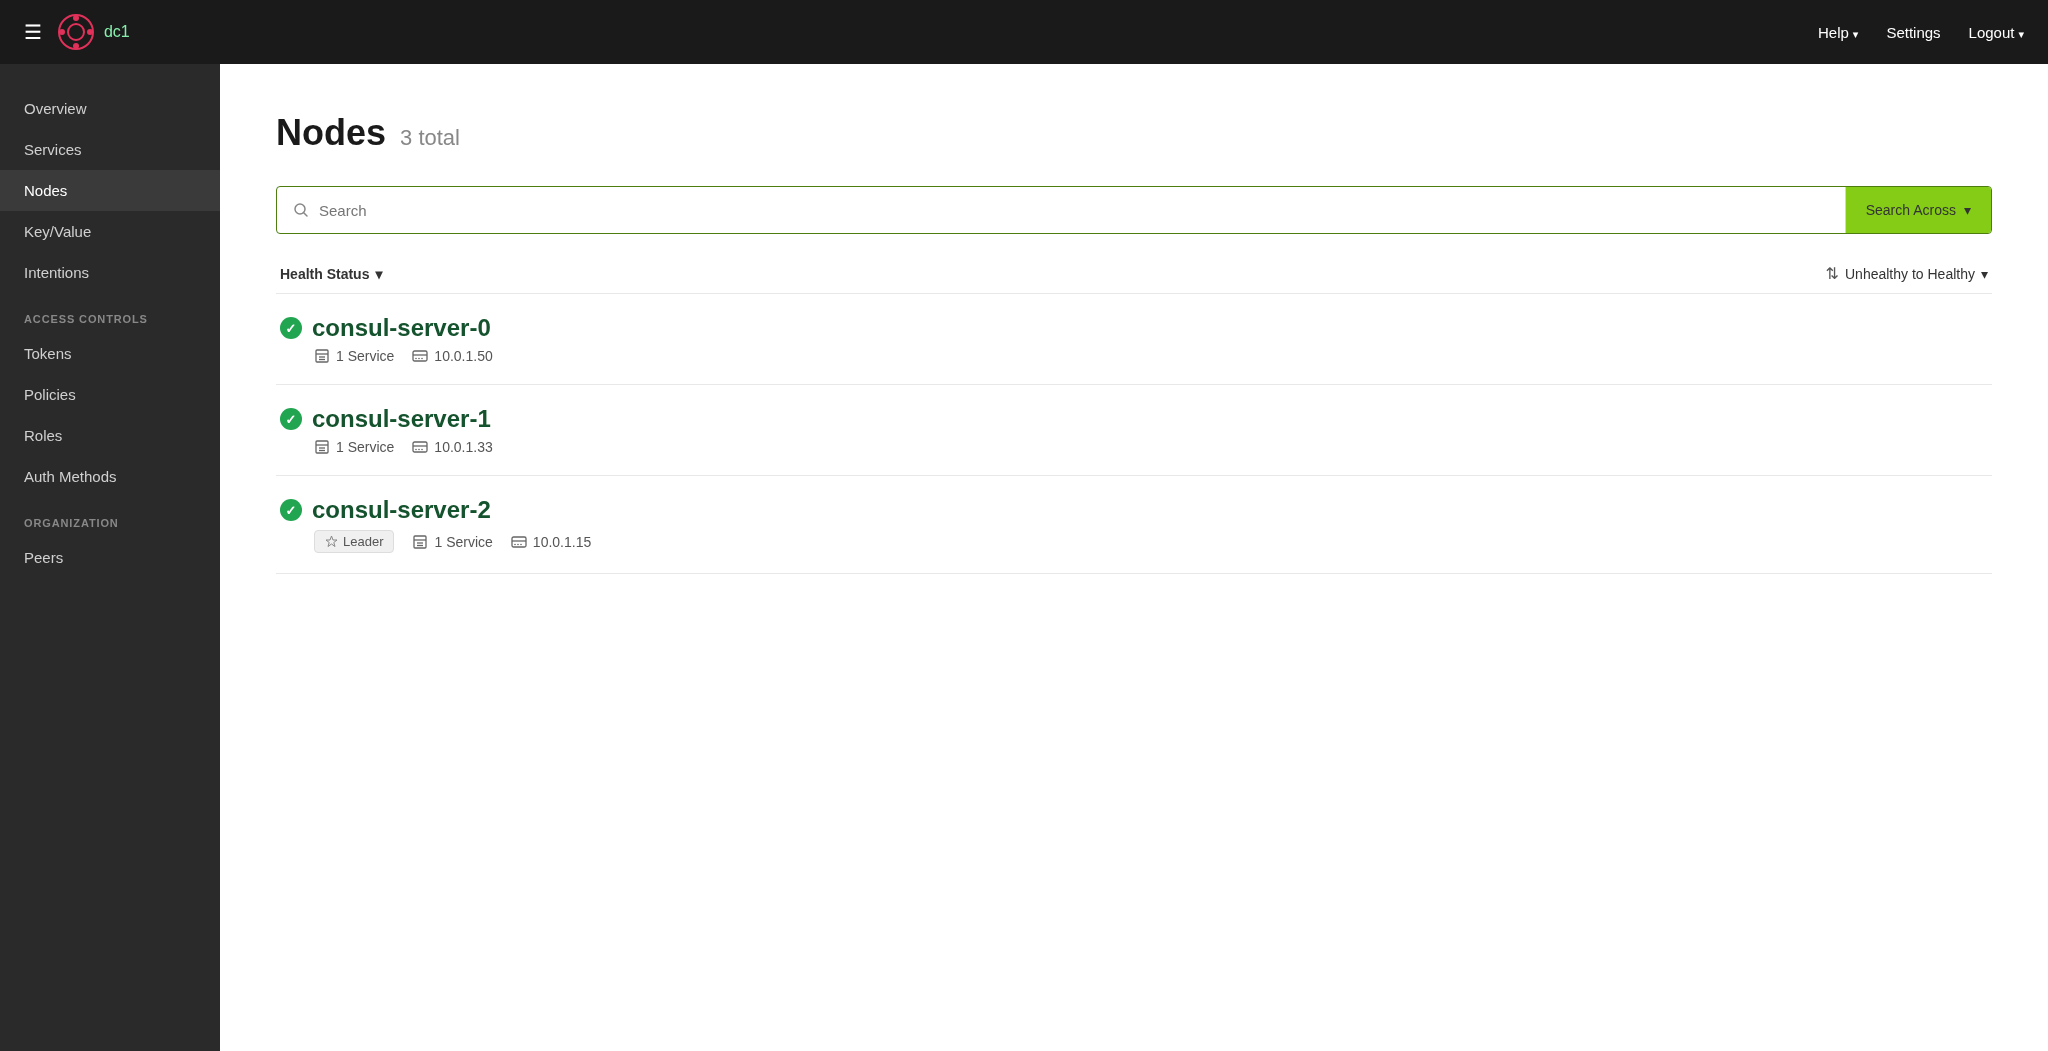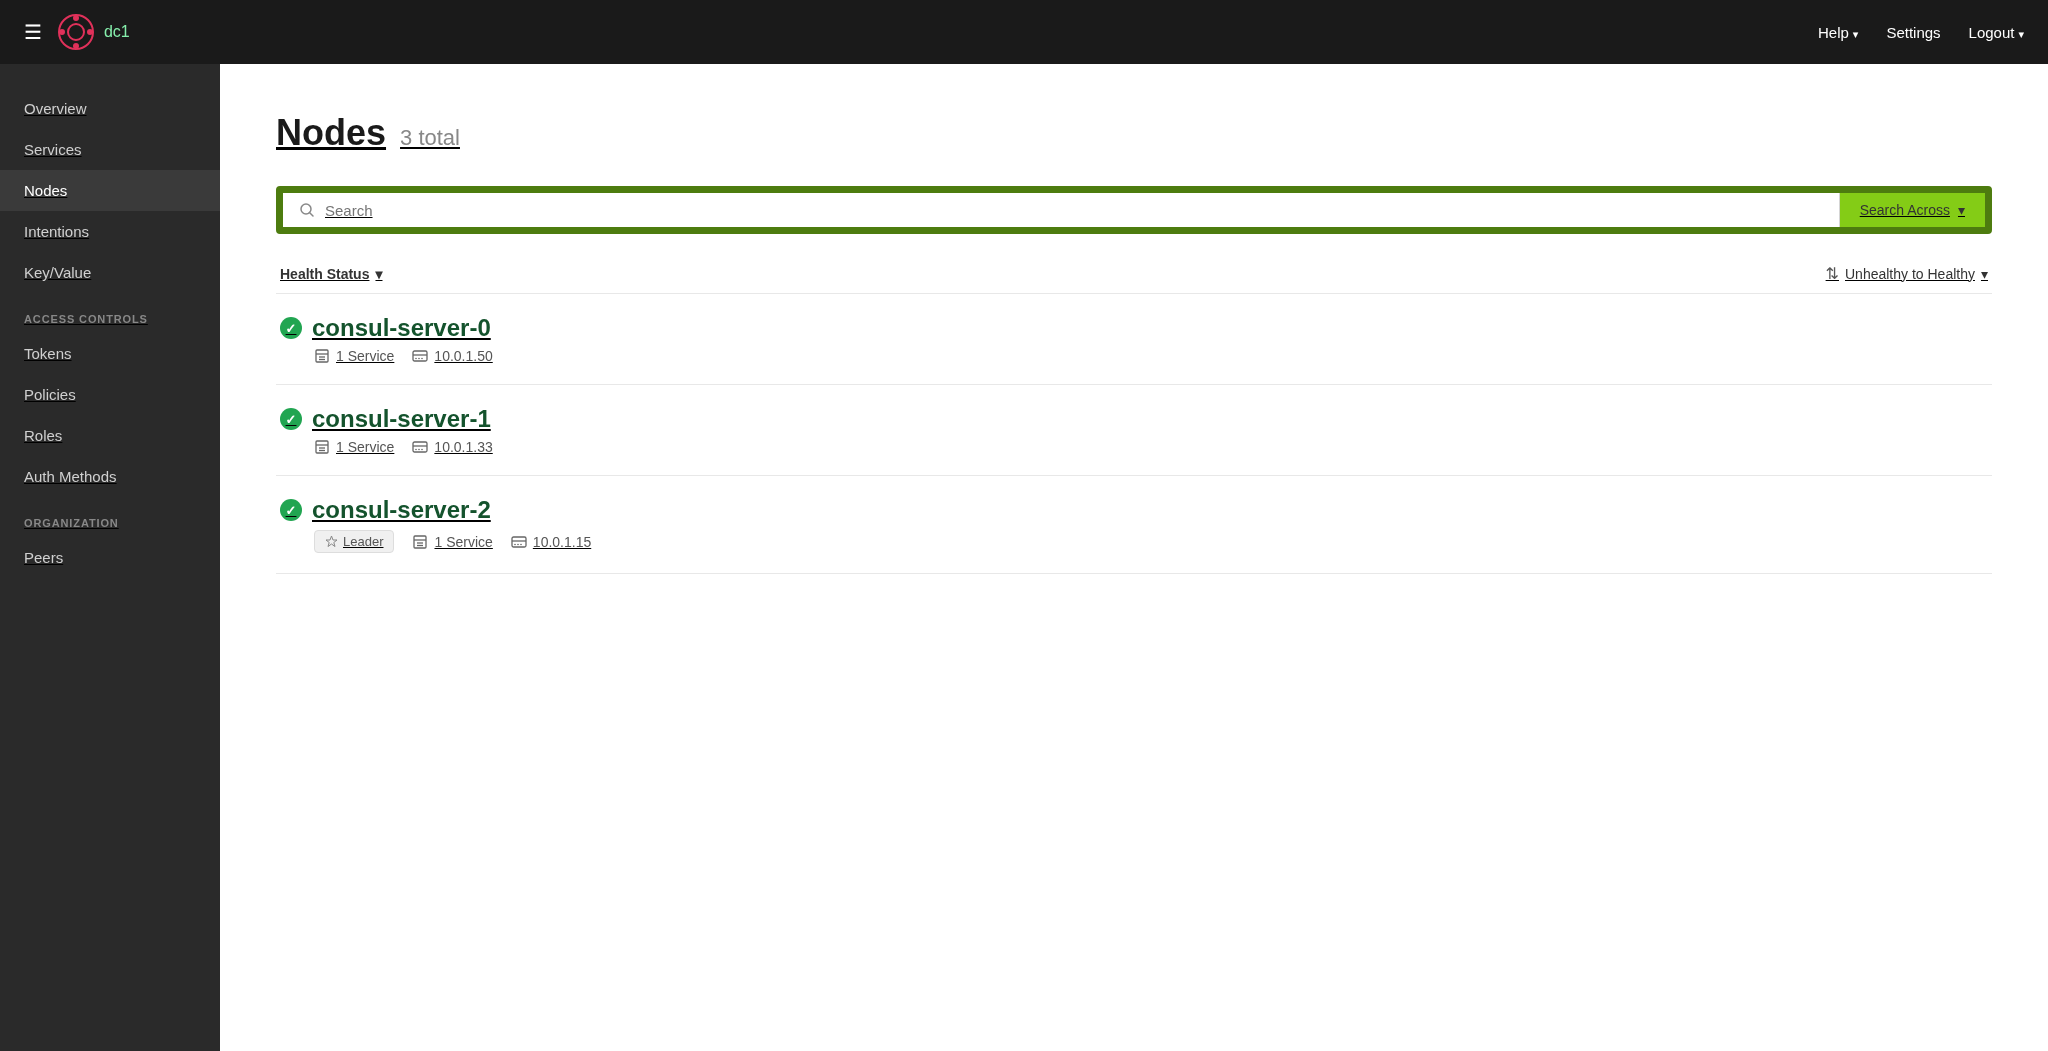--- a/index.html
+++ b/index.html
@@ -17,21 +17,21 @@
     .topnav-left { display: flex; align-items: center; gap: 16px; }
     .hamburger { color: #fff; font-size: 20px; cursor: pointer; }
     .logo-container { display: flex; align-items: center; gap: 10px; }
     .logo-svg { width: 36px; height: 36px; }
     .datacenter-label { color: #86efac; font-size: 16px; font-weight: 500; }
     .topnav-right { margin-left: auto; display: flex; align-items: center; gap: 28px; }
     .topnav-right a { color: #fff; text-decoration: none; font-size: 15px; }
     .topnav-right .dropdown-arrow { font-size: 11px; margin-left: 4px; }
 
     
-    .app-body { display: flex; flex: 1; overflow: hidden; text-decoration: underline; }
+    .app-body { display: flex; flex: 1; overflow: hidden; }
 
     
     .sidebar {
       width: 220px;
       background: #2a2a2a;
       flex-shrink: 0;
       padding: 24px 0;
       overflow-y: auto;
     }
     .sidebar-item {
@@ -74,21 +74,21 @@
     }
     .page-count {
       font-size: 22px;
       color: #888;
       font-weight: 400;
     }
 
     
     .search-bar {
       display: flex;
-      border: 7px solid #4d7c0f;
+      border: 1px solid #4d7c0f;
       border-radius: 4px;
       overflow: hidden;
       margin-bottom: 20px;
       height: 48px;
     }
     .search-input-wrapper {
       flex: 1;
       display: flex;
       align-items: center;
       padding: 0 16px;
@@ -239,22 +239,22 @@
     </a>
   </div>
 </nav>
 
 <div class="app-body">
 
   <aside class="sidebar">
     <a class="sidebar-item" href="#">Overview</a>
     <a class="sidebar-item" href="#">Services</a>
     <a class="sidebar-item active" href="#">Nodes</a>
+    <a class="sidebar-item" href="#">Key/Value</a>
     <a class="sidebar-item" href="#">Intentions</a>
-    <a class="sidebar-item" href="#">Key/Value</a>
 
     <div class="sidebar-section-label">ACCESS CONTROLS</div>
     <a class="sidebar-item" href="#">Tokens</a>
     <a class="sidebar-item" href="#">Policies</a>
     <a class="sidebar-item" href="#">Roles</a>
     <a class="sidebar-item" href="#">Auth Methods</a>
 
     <div class="sidebar-section-label">ORGANIZATION</div>
     <a class="sidebar-item" href="#">Peers</a>
   </aside>

